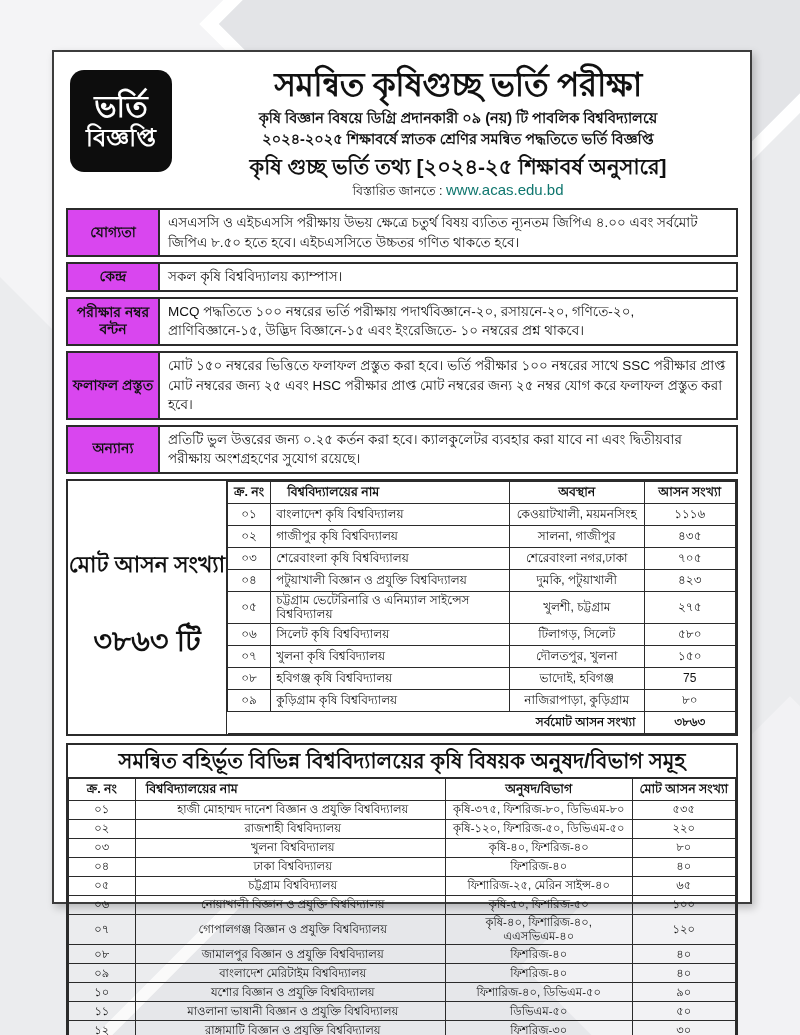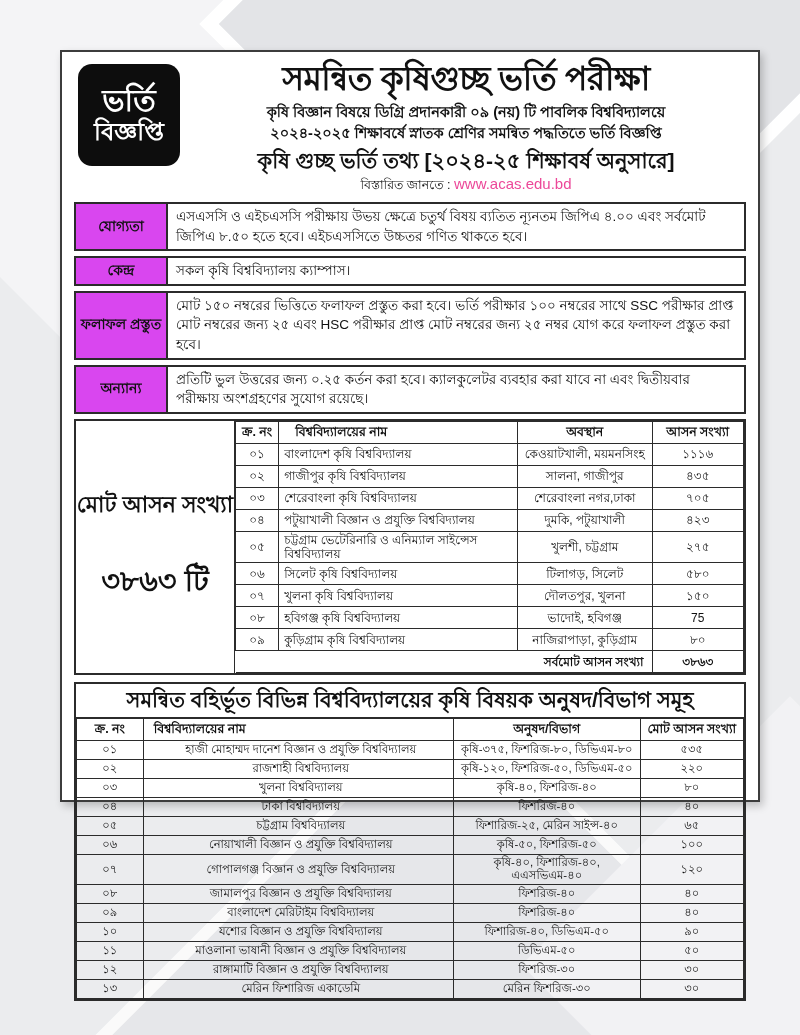--- a/index.html
+++ b/index.html
@@ -10,41 +10,41 @@
     color:#111;
   }
   
   .bg-deco{position:absolute;pointer-events:none;}
   .bg-a{left:-120px;top:-140px;width:420px;height:420px;transform:rotate(45deg);background:#f4f4f6;}
   .bg-b{left:300px;top:-220px;width:460px;height:460px;transform:rotate(45deg);background:#e3e4e7;border:14px solid #fff;}
   .bg-c{left:180px;bottom:-300px;width:520px;height:520px;transform:rotate(45deg);background:#e6e7ea;border:12px solid #fafafa;}
   .bg-d{right:-180px;bottom:-120px;width:380px;height:380px;transform:rotate(45deg);background:#f2f2f4;}
 
   .page{
-    position:absolute;left:60px;top:50px;width:700px;height:752px;
+    position:absolute;left:52px;top:50px;width:700px;height:854px;
     background:#fff;border:2px solid #3c3c3c;box-sizing:border-box;
-    padding:6px 12px 8px 12px;
+    padding:12px 12px 8px 12px;
     box-shadow:3px 4px 8px rgba(0,0,0,.22);
   }
 
   
   .hdr{display:flex;align-items:flex-start;margin-bottom:6px;}
   .badge{
     width:102px;height:102px;background:#0d0d0d;border-radius:14px;
     color:#fff;display:flex;flex-direction:column;align-items:center;justify-content:center;
     margin:6px 6px 0 4px;flex:none;line-height:1.15;
   }
   .badge .b1{font-size:30px;font-weight:bold;}
   .badge .b2{font-size:24px;font-weight:bold;}
   .hdr-main{flex:1;text-align:center;padding-top:2px;}
   .title{font-size:33px;font-weight:bold;letter-spacing:-.5px;line-height:1.15;}
   .subtitle{font-size:14.5px;font-weight:bold;line-height:1.45;margin-top:4px;}
   .info-title{font-size:21px;font-weight:bold;margin-top:4px;line-height:1.2;}
   .details-line{font-size:12.5px;margin-top:2px;}
-  .details-line .url{font-size:15px;color:#ec4899;text-decoration:none;font-weight:normal;}
+  .details-line .url{font-size:15px;color:#0f766e;text-decoration:none;font-weight:normal;}
 
   
   .irow{display:flex;border:2px solid #2b2b2b;margin-bottom:5px;align-items:stretch;}
   .irow .lbl{
     flex:none;width:84px;border-right:2px solid #2b2b2b;background:#d946ef;
     display:flex;align-items:center;justify-content:center;text-align:center;
     font-weight:bold;font-size:14px;padding:3px 3px;line-height:1.25;
   }
   .irow .txt{flex:1;padding:3px 8px;font-size:13.5px;line-height:1.45;}
 
@@ -108,20 +108,24 @@
     </div>
   </div>
 
   <div class="irow">
     <div class="lbl">যোগ্যতা</div>
     <div class="txt">এসএসসি ও এইচএসসি পরীক্ষায় উভয় ক্ষেত্রে চতুর্থ বিষয় ব্যতিত ন্যূনতম জিপিএ ৪.০০ এবং সর্বমোট জিপিএ ৮.৫০ হতে হবে। এইচএসসিতে উচ্চতর গণিত থাকতে হবে।</div>
   </div>
   <div class="irow">
     <div class="lbl">কেন্দ্র</div>
     <div class="txt">সকল কৃষি বিশ্ববিদ্যালয় ক্যাম্পাস।</div>
+  </div>
+  <div class="irow">
+    <div class="lbl">পরীক্ষার নম্বর বন্টন</div>
+    <div class="txt">MCQ পদ্ধতিতে ১০০ নম্বরের ভর্তি পরীক্ষায় পদার্থবিজ্ঞানে-২০, রসায়নে-২০, গণিতে-২০, প্রাণিবিজ্ঞানে-১৫, উদ্ভিদ বিজ্ঞানে-১৫ এবং ইংরেজিতে- ১০ নম্বরের প্রশ্ন থাকবে।</div>
   </div>
   <div class="irow">
     <div class="lbl">ফলাফল প্রস্তুত</div>
     <div class="txt">মোট ১৫০ নম্বরের ভিত্তিতে ফলাফল প্রস্তুত করা হবে। ভর্তি পরীক্ষার ১০০ নম্বরের সাথে SSC পরীক্ষার প্রাপ্ত মোট নম্বরের জন্য ২৫ এবং HSC পরীক্ষার প্রাপ্ত মোট নম্বরের জন্য ২৫ নম্বর যোগ করে ফলাফল প্রস্তুত করা হবে।</div>
   </div>
   <div class="irow">
     <div class="lbl">অন্যান্য</div>
     <div class="txt">প্রতিটি ভুল উত্তরের জন্য ০.২৫ কর্তন করা হবে। ক্যালকুলেটর ব্যবহার করা যাবে না এবং দ্বিতীয়বার পরীক্ষায় অংশগ্রহণের সুযোগ রয়েছে।</div>
   </div>
 

